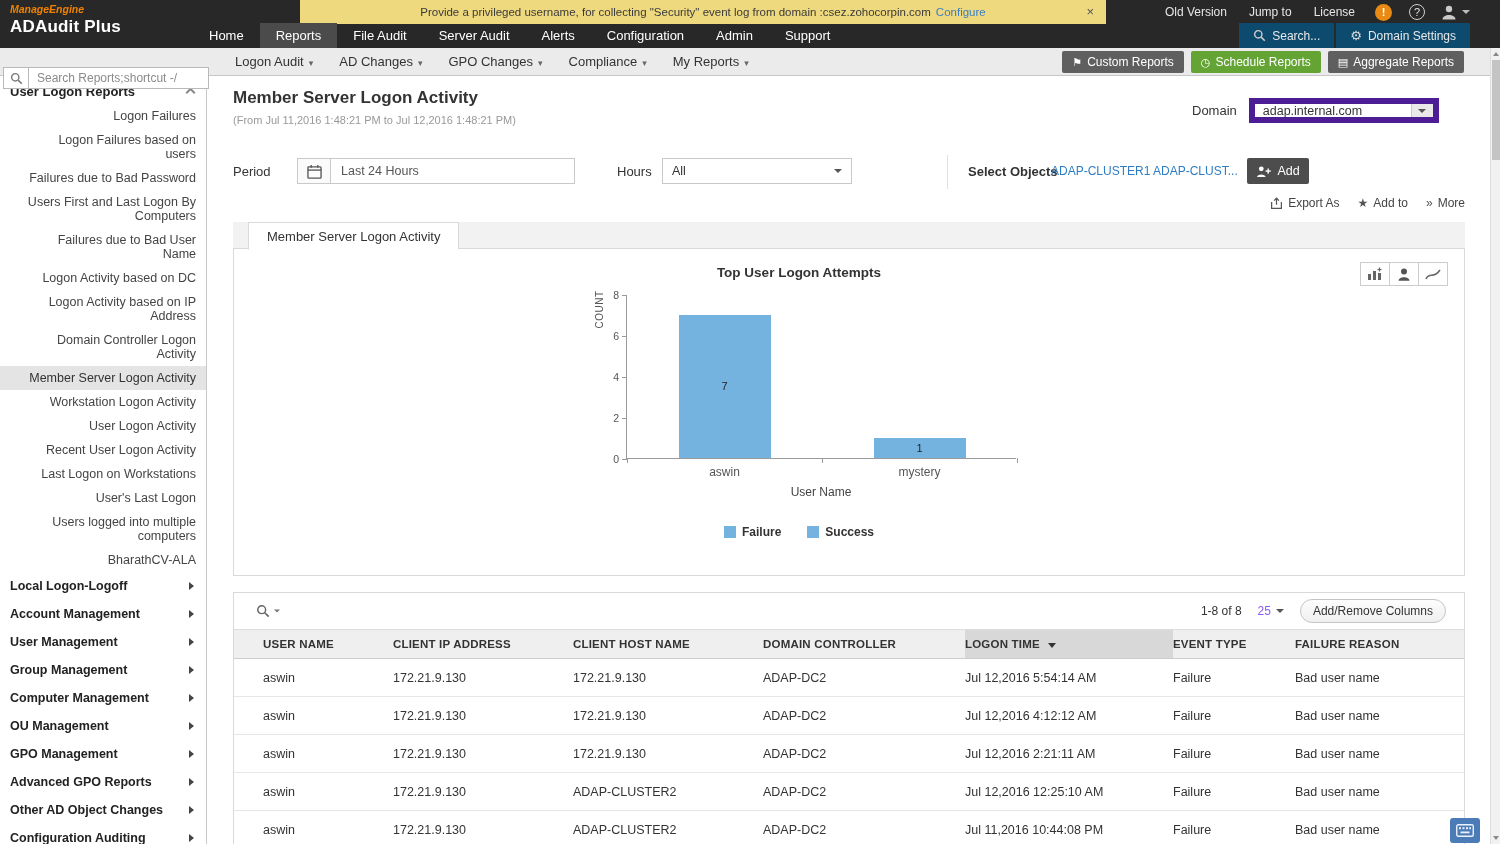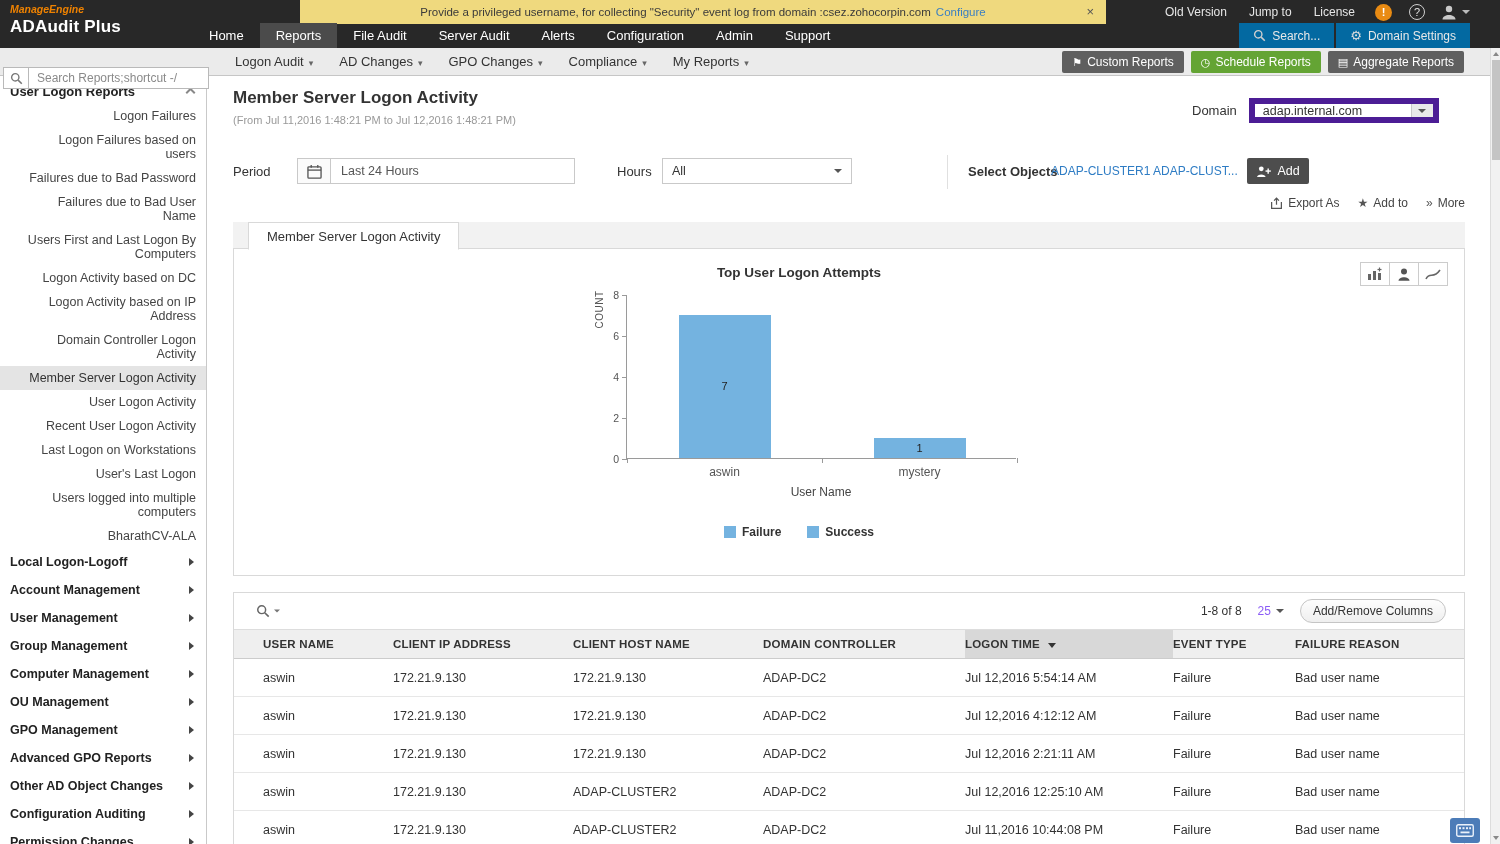--- a/index.html
+++ b/index.html
@@ -20,21 +20,21 @@
   .top-link { padding:0 11px; cursor:pointer; white-space:nowrap; }
   .icon-orange { width:17px; height:17px; border-radius:50%; background:#e98b13; color:#fff; font-size:11px; font-weight:bold;
                  display:flex; align-items:center; justify-content:center; margin:0 9px; cursor:pointer; }
   .icon-help { width:16px; height:16px; border-radius:50%; border:1px solid #cfcfcf; color:#e0e0e0; font-size:11px;
                display:flex; align-items:center; justify-content:center; margin:0 8px; cursor:pointer; }
   .icon-user { display:flex; align-items:center; gap:5px; margin-left:8px; cursor:pointer; }
   .mainnav { position:absolute; left:193px; bottom:0; height:25px; display:flex; }
   .nav-item { padding:0 16px; line-height:25px; color:#fff; font-size:13px; cursor:pointer; white-space:nowrap; }
   .nav-item.active { background:#4b4b4b; }
   .nav-utils { position:absolute; right:30px; bottom:0; height:25px; display:flex; }
-  .nav-util { display:flex; align-items:center; gap:6px; padding:0 14px; margin-left:2px; background:#0369a1;
+  .nav-util { display:flex; align-items:center; gap:6px; padding:0 14px; margin-left:2px; background:#0c4a6e;
               color:#e8e8e8; font-size:12px; cursor:pointer; white-space:nowrap; }
   .gear-glyph { font-size:13px; color:#ddd; }
 
   
   .caret-down { display:inline-block; width:0; height:0; border-left:4px solid transparent; border-right:4px solid transparent; border-top:4px solid #555; }
   .caret-down.light { border-top-color:#bbb; }
   .chev-up { display:inline-block; width:7px; height:7px; border-right:2px solid #888; border-bottom:2px solid #888;
              transform:rotate(-135deg); margin-top:5px; }
 
   
@@ -239,26 +239,27 @@
 
 <div class="sidebar">
   <div class="sidebar-header">
     <span>User Logon Reports</span>
     <i class="chev-up"></i>
   </div>
   <ul class="sidebar-list">
       <li class="item">Logon Failures</li>
       <li class="item">Logon Failures based on users</li>
       <li class="item">Failures due to Bad Password</li>
+      <li class="item">Users First and Last Logon By Computers</li>
       <li class="item">Failures due to Bad User Name</li>
-      <li class="item">Users First and Last Logon By Computers</li>
       <li class="item">Logon Activity based on DC</li>
       <li class="item">Logon Activity based on IP Address</li>
       <li class="item">Domain Controller Logon Activity</li>
       <li class="item selected">Member Server Logon Activity</li>
+      <li class="item">Workstation Logon Activity</li>
       <li class="item">User Logon Activity</li>
       <li class="item">Recent User Logon Activity</li>
       <li class="item">Last Logon on Workstations</li>
       <li class="item">User's Last Logon</li>
       <li class="item">Users logged into multiple computers</li>
       <li class="item">BharathCV-ALA</li>
     </ul>
   <ul class="sidebar-list">
       <li class="section">
         <span>Local Logon-Logoff</span>

